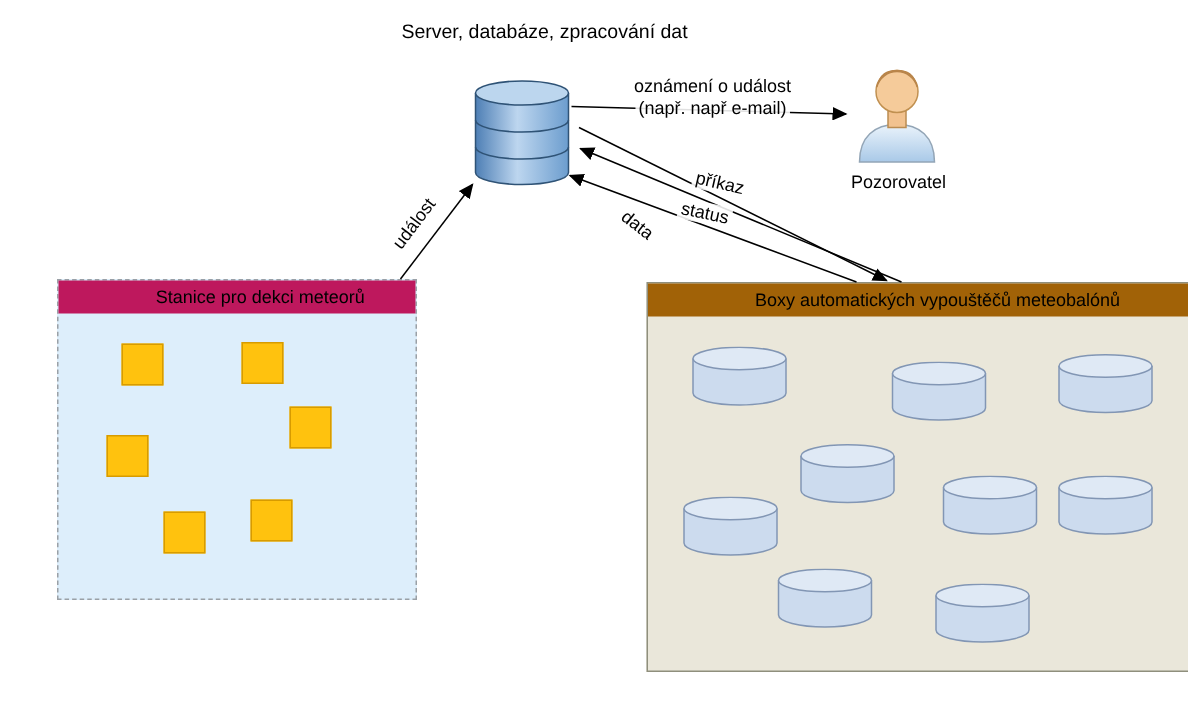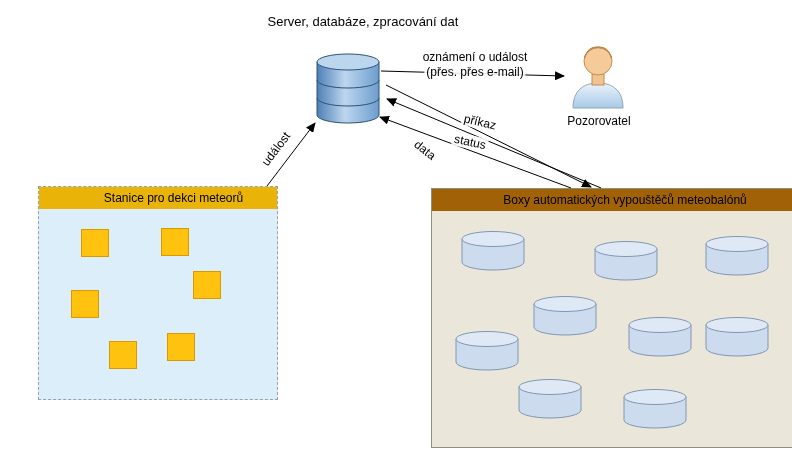--- a/index.html
+++ b/index.html
@@ -15,21 +15,21 @@
   .lbl.rot-data    { transform:translate(-50%,-50%) rotate(38deg); }
 
   #arrow-layer { position:absolute; left:0; top:0; width:792px; height:468px; z-index:4; pointer-events:none; }
   #arrow-layer line { stroke:#000; stroke-width:1; }
 
   #db-icon { position:absolute; left:292px; top:53px; z-index:3; }
   #observer-icon { position:absolute; left:545px; top:42px; z-index:3; }
 
   #station-box { position:absolute; left:14px; top:186px; width:240px; height:214px;
                  background:#ddeefb; border:1px dashed #9aa0a6; z-index:1; }
-  #station-header { height:22px; background:#eab308; display:flex; align-items:center;
+  #station-header { height:22px; background:#be185d; display:flex; align-items:center;
                     justify-content:center; font-size:12px; color:#000;padding-left:31px; }
 
   #balloon-box { position:absolute; left:407px; top:188px; width:364px; height:260px;
                  background:#eae7da; border:1px solid #8f8f7d; z-index:1; }
   #balloon-header { height:22px; background:#a16207; display:flex; align-items:center;
                     justify-content:center; font-size:12px; color:#000;padding-left:24px; }
 
   .detector { position:absolute; width:28px; height:28px; background:#ffc20e;
               border:1px solid #d79b00; z-index:2; }
   .launcher { position:absolute; width:64px; height:40px; z-index:2; }
@@ -76,21 +76,21 @@
       </marker>
     </defs>
     <line x1="243" y1="186" x2="291" y2="123" marker-end="url(#arrowHead)"></line>
     <line x1="357" y1="71" x2="540" y2="76" marker-end="url(#arrowHead)"></line>
     <line x1="362" y1="85" x2="567" y2="187" marker-end="url(#arrowHead)"></line>
     <line x1="577" y1="188" x2="363" y2="99" marker-end="url(#arrowHead)"></line>
     <line x1="547" y1="188" x2="356" y2="117" marker-end="url(#arrowHead)"></line>
   </svg>
 
   <div class="lbl" style="left:451px; top:57px;">oznámení o událost</div>
-  <div class="lbl" style="left:451px; top:72px;">(přes. přes e-mail)</div>
+  <div class="lbl" style="left:451px; top:72px;">(např. např e-mail)</div>
   <div class="lbl rot-event" style="left:252px; top:149px;">událost</div>
   <div class="lbl rot-command" style="left:456px; top:122px;">příkaz</div>
   <div class="lbl rot-status" style="left:446px; top:142px;">status</div>
   <div class="lbl rot-data" style="left:401px; top:150px;">data</div>
 
   <div id="station-box">
     <div id="station-header">Stanice pro dekci meteorů</div>
   </div>
 
   <div id="balloon-box">

